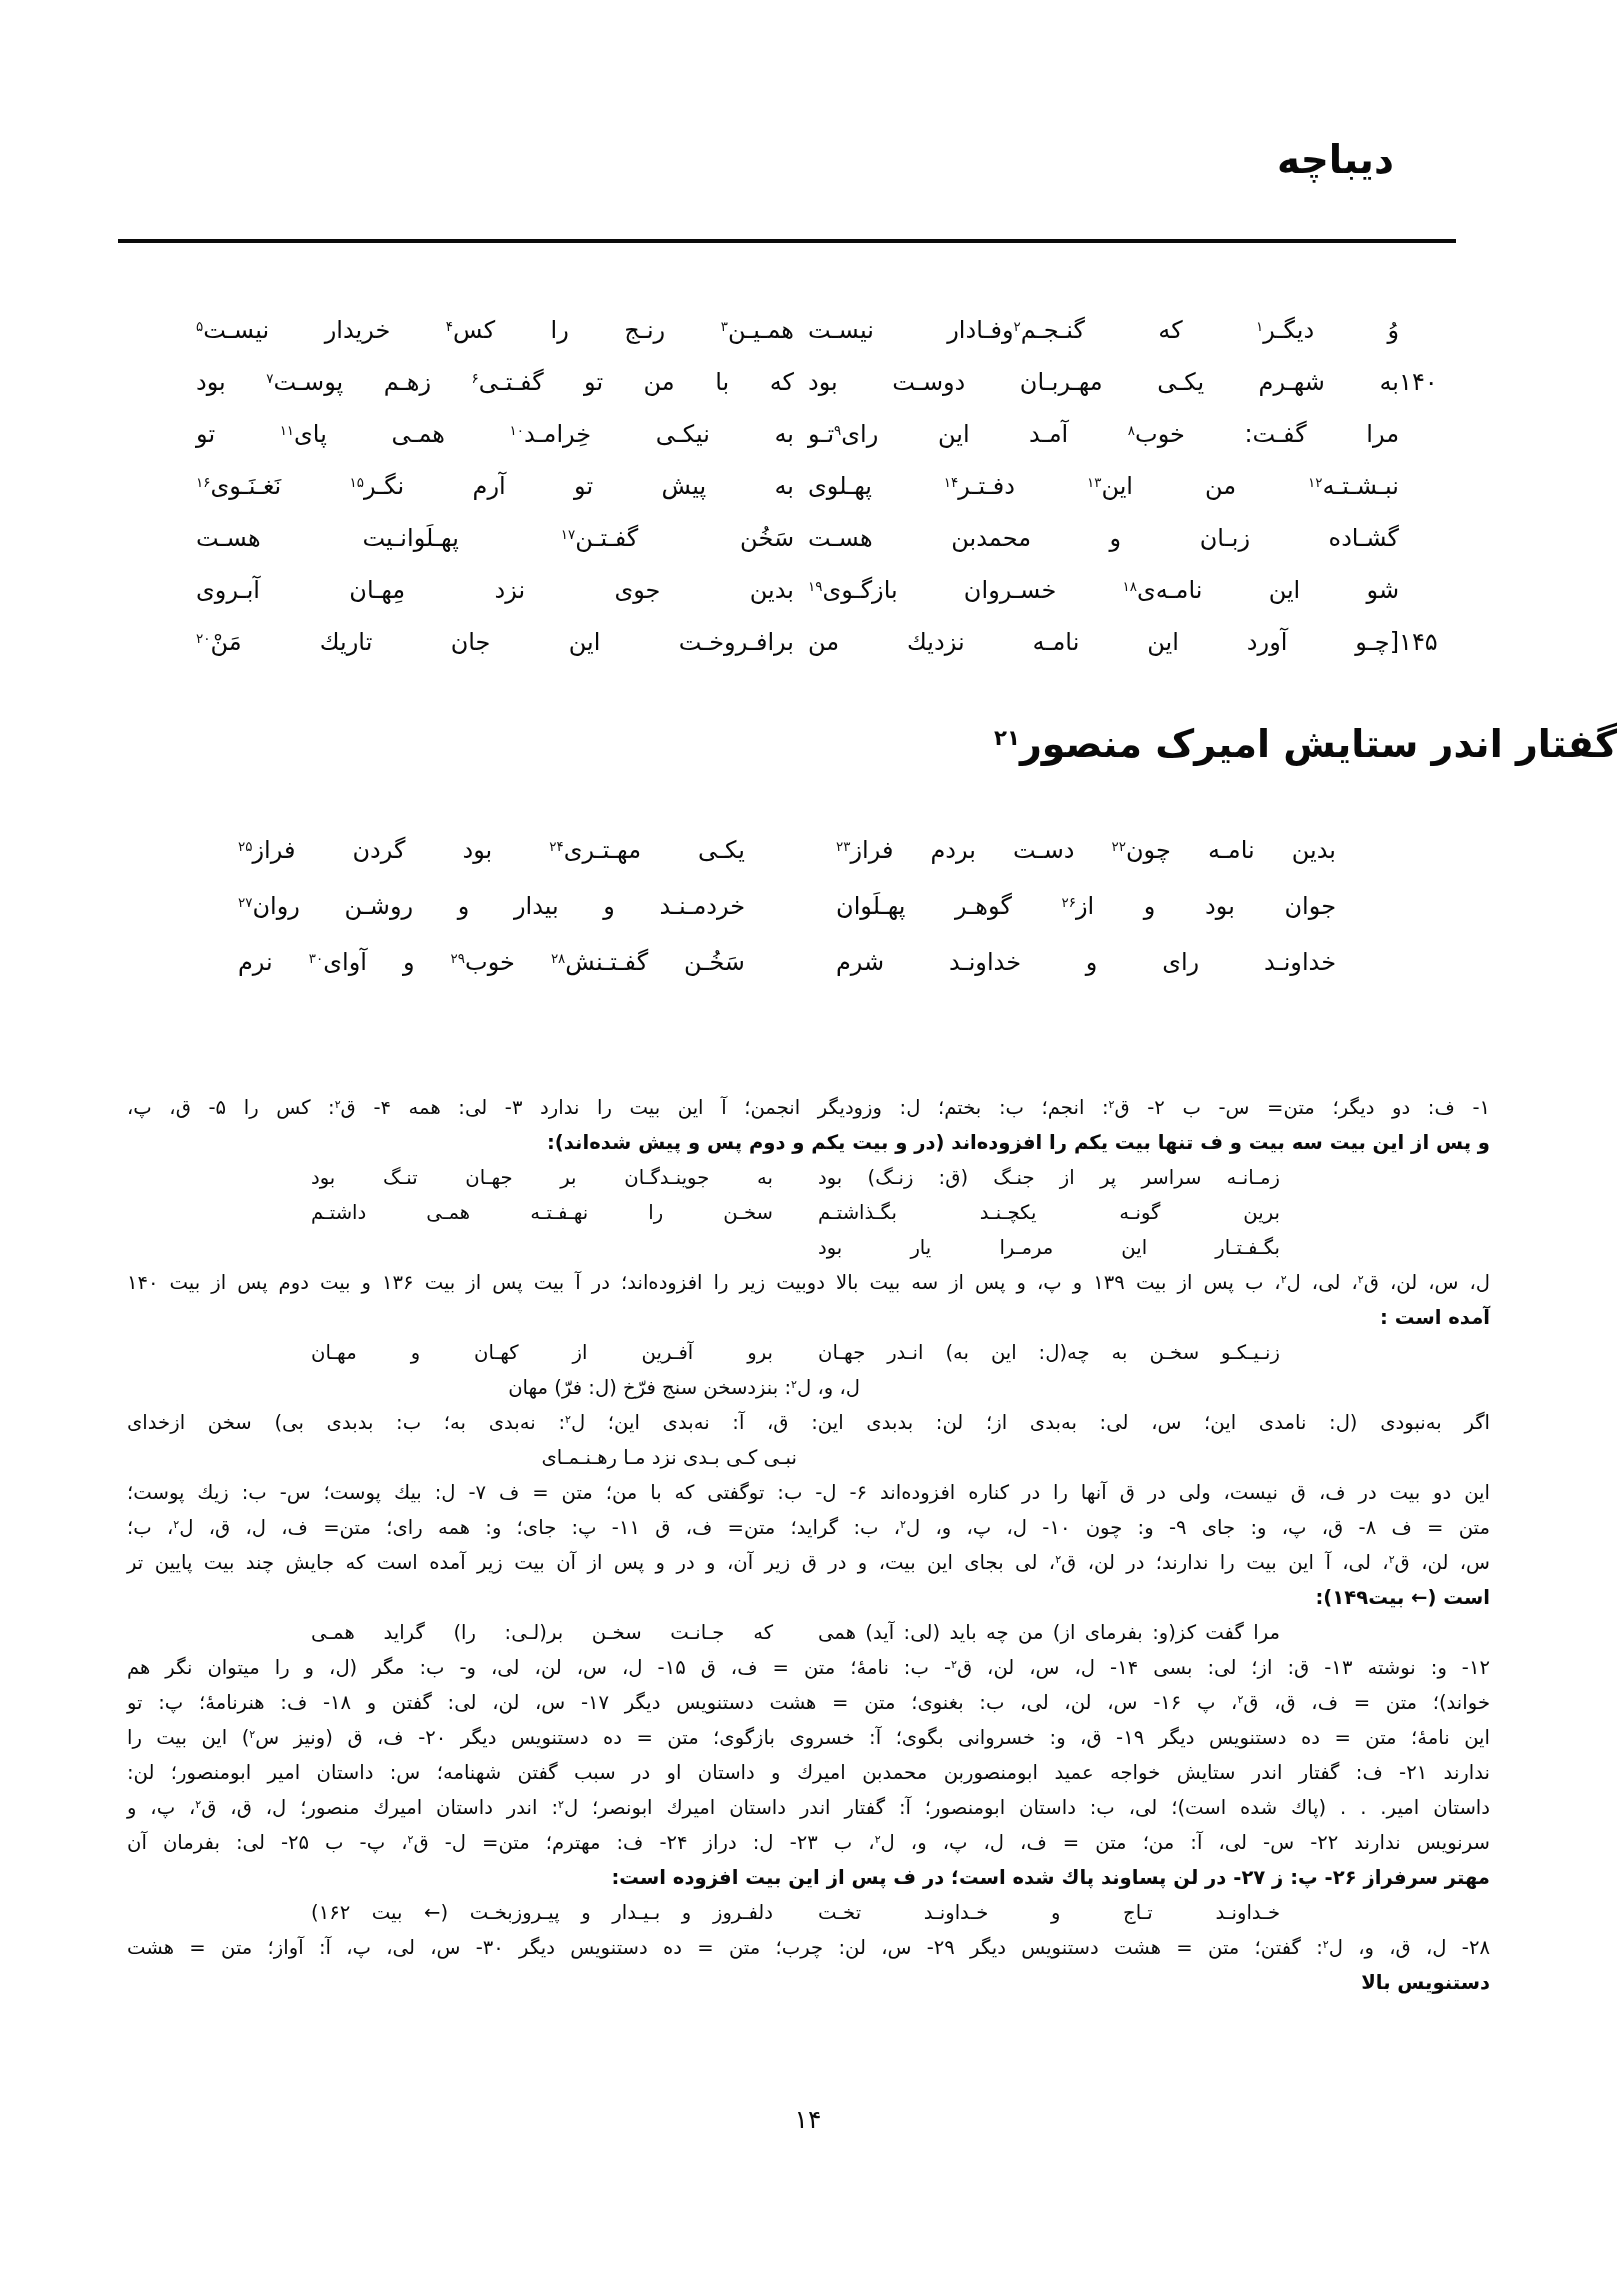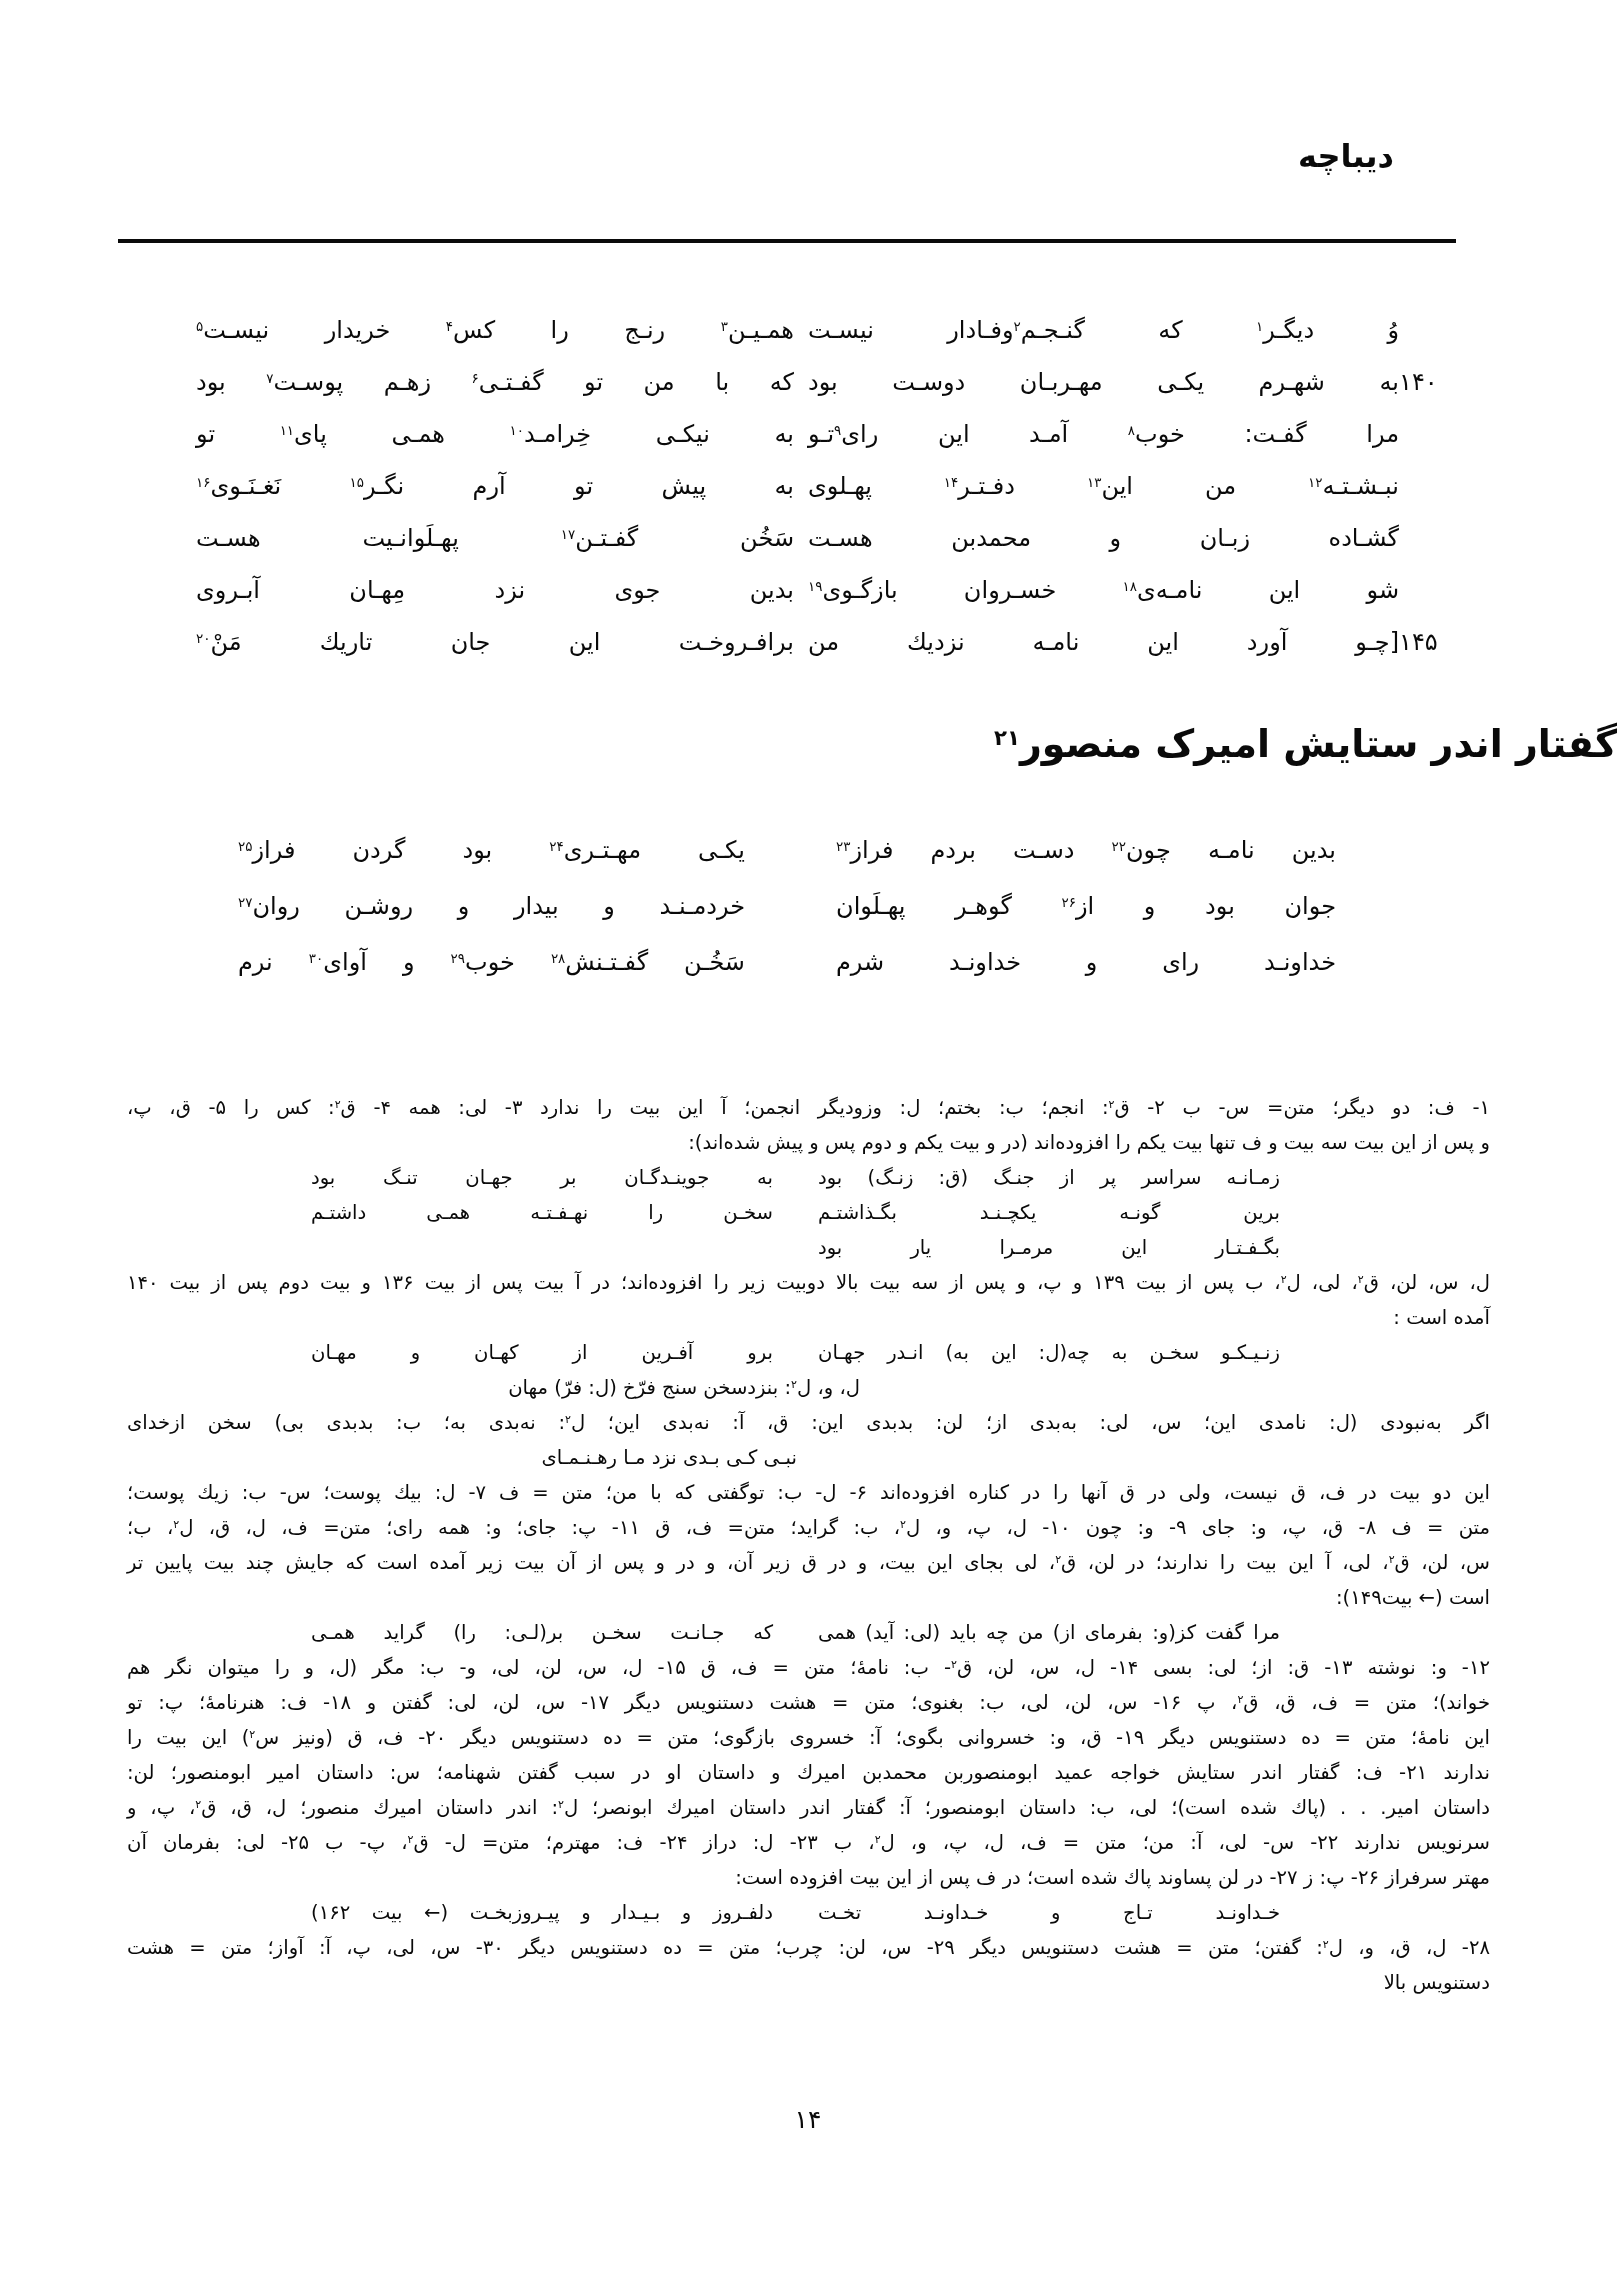--- a/index.html
+++ b/index.html
@@ -1,42 +1,42 @@
 <!DOCTYPE html>
 <html lang="fa" dir="rtl" style="font-size:11.2px"><head>
 <meta charset="utf-8">
 <style>
   html,body{margin:0;padding:0;background:#ffffff;}
   .page{
     position:relative;width:1618px;height:2273px;background:#fff;color:#0a0a0a;
     direction:rtl;font-family:"DejaVu Sans",sans-serif;overflow:hidden;
   }
   sup{font-size:0.56em;line-height:0;vertical-align:0.55em;}
-  .running-head{position:absolute;top:137px;right:223px;font-size:32px;font-weight:bold;}
+  .running-head{position:absolute;top:137px;right:223px;font-size:39px;font-weight:bold;}
   .rule{position:absolute;top:239px;right:161px;width:1338px;height:3.5px;background:#0a0a0a;}
   
   .poem{position:absolute;}
   .poem1{top:304px;right:131px;width:1291px;}
   .poem2{top:822px;right:281px;width:1099px;}
   .couplet{display:flex;align-items:center;}
   .poem1 .couplet{height:52px;}
   .poem2 .couplet{height:56px;}
   .vnum{width:87px;flex:0 0 auto;font-size:24px;text-align:left;}
   .hemi{font-size:24px;text-align:justify;text-align-last:justify;-moz-text-align-last:justify;}
   .poem1 .hemi-r{width:591px;flex:0 0 auto;margin-left:14px;}
   .poem1 .hemi-l{width:598px;flex:0 0 auto;}
   .poem2 .hemi-r{width:500px;flex:0 0 auto;margin-left:91px;}
   .poem2 .hemi-l{width:507px;flex:0 0 auto;}
   .heading{position:absolute;top:722px;left:0;width:100%;margin:0;text-align:right;
            font-size:38px;font-weight:bold;}
   
   .footnotes{position:absolute;top:1090px;right:127px;width:1363px;font-size:19.6px;line-height:35px;}
   .fn-line{min-height:35px;}
   .fn-j{text-align:justify;text-align-last:justify;-moz-text-align-last:justify;}
-  .fn-r{text-align:right;}
+  .fn-r{text-align:right;font-weight:bold;}
   .fn-annot1{text-align:right;margin-right:630px;}
   .fn-annot2{text-align:right;margin-right:693px;}
   .fn-verse{display:flex;justify-content:flex-start;padding-right:210px;}
   .fn-verse .fvr,.fn-verse .fvl{
     width:462px;flex:0 0 auto;text-align:justify;text-align-last:justify;margin-left:36px;-moz-text-align-last:justify;}
   .fn-verse .fvr{margin-left:45px;}
   .pagenum{position:absolute;top:2105px;left:0;width:100%;text-align:center;font-size:25px;}
 </style>
 </head>
 <body>

